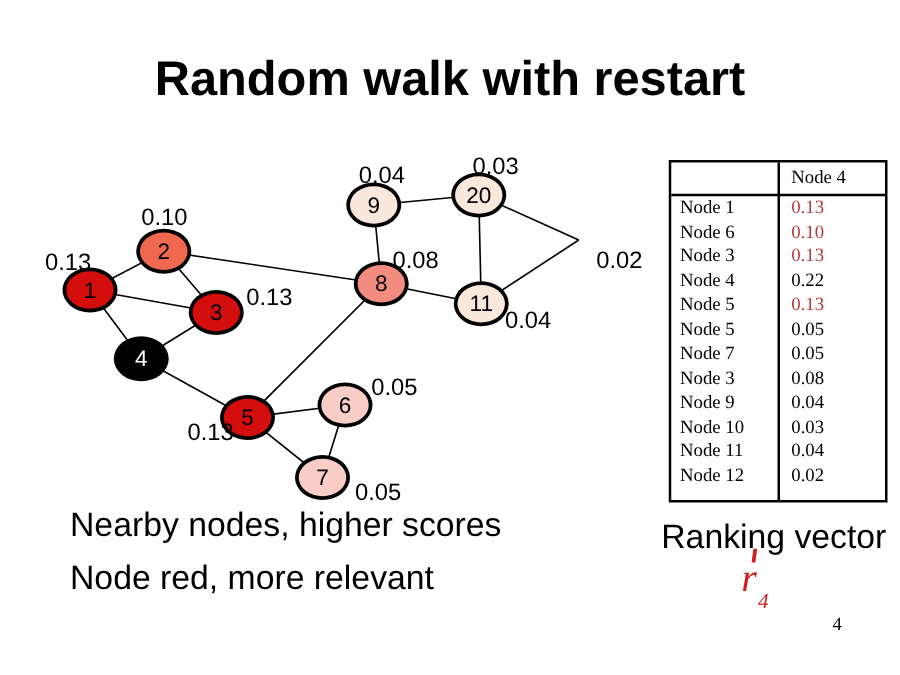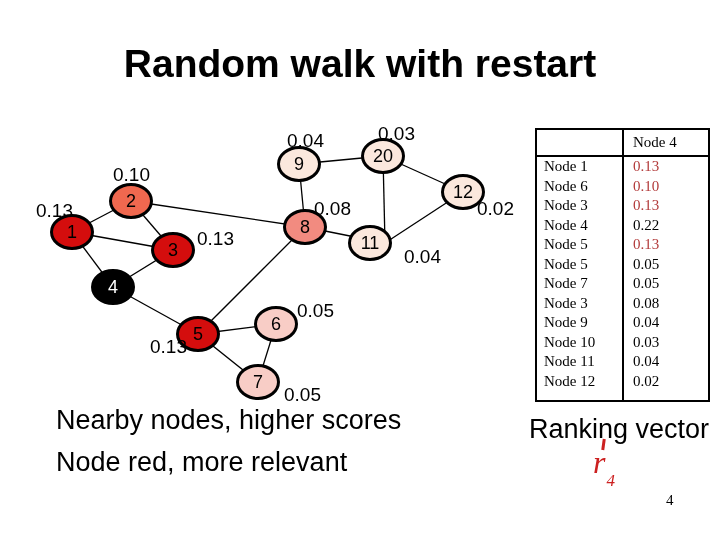--- a/index.html
+++ b/index.html
@@ -94,23 +94,22 @@
     <div class="node" style="left: 276px; top: 324px; background: rgb(248, 205, 198); color: rgb(0, 0, 0);">6</div>
     <div class="score-label" style="left: 297px; top: 301px;">0.05</div>
     <div class="node" style="left: 258px; top: 382px; background: rgb(248, 205, 198); color: rgb(0, 0, 0);">7</div>
     <div class="score-label" style="left: 284px; top: 385px;">0.05</div>
     <div class="node" style="left: 305px; top: 227px; background: rgb(242, 139, 128); color: rgb(0, 0, 0);">8</div>
     <div class="score-label" style="left: 314px; top: 199px;">0.08</div>
     <div class="node" style="left: 299px; top: 164px; background: rgb(251, 232, 221); color: rgb(0, 0, 0);">9</div>
     <div class="score-label" style="left: 287px; top: 131px;">0.04</div>
     <div class="node" style="left: 383px; top: 156px; background: rgb(251, 232, 221); color: rgb(0, 0, 0);">20</div>
     <div class="score-label" style="left: 378px; top: 124px;">0.03</div>
-    <div class="node" style="left: 370px; top: 243px; background: rgb(251, 232, 221); color: rgb(0, 0, 0);">11</div>
+    <div class="node" style="left: 385px; top: 243px; background: rgb(251, 232, 221); color: rgb(0, 0, 0);">11</div>
     <div class="score-label" style="left: 404px; top: 247px;">0.04</div>
-    <div class="node" style="left: 463px; top: 192px; background: rgb(251, 232, 221); color: rgb(0, 0, 0);">12</div>
     <div class="score-label" style="left: 477px; top: 199px;">0.02</div>
   </div>
 
 <div class="score-table">
   <div class="divider"></div>
   <div class="thead">
     <span class="th-label">Node 4</span>
   </div>
   <div id="table-rows">
       <div class="trow">

